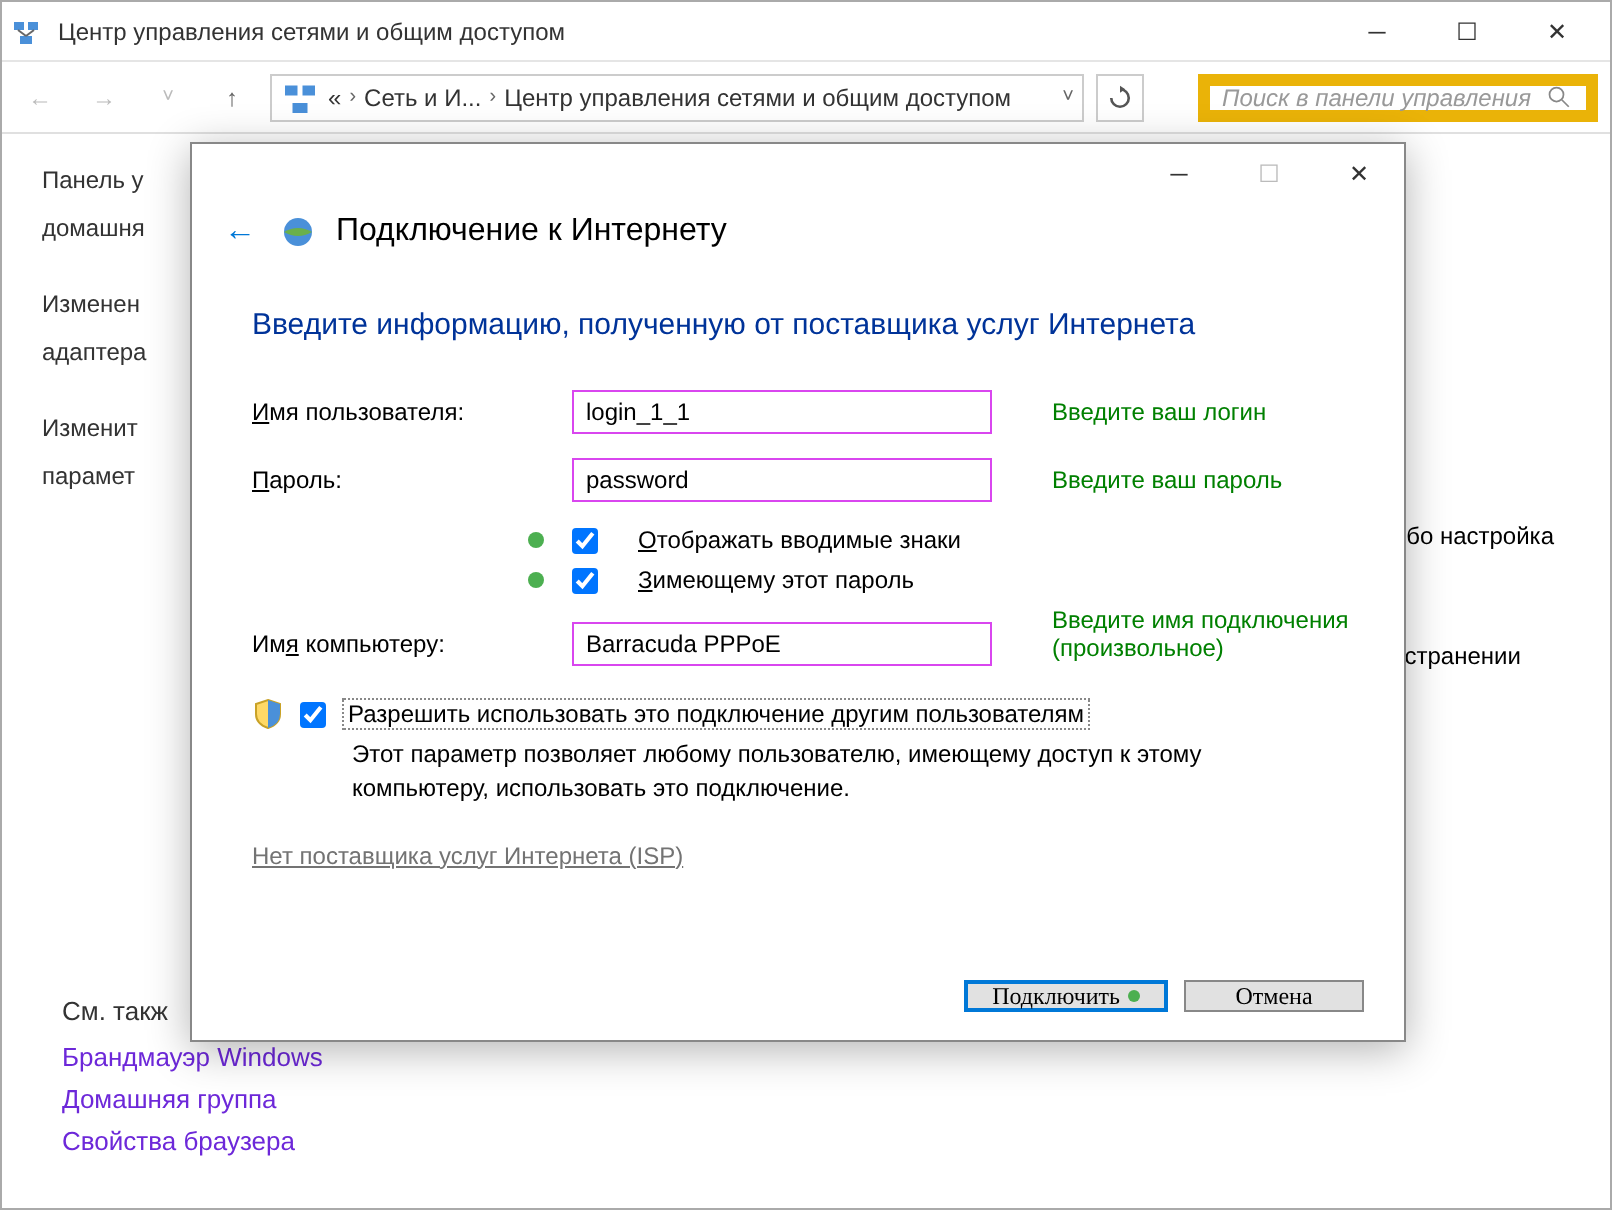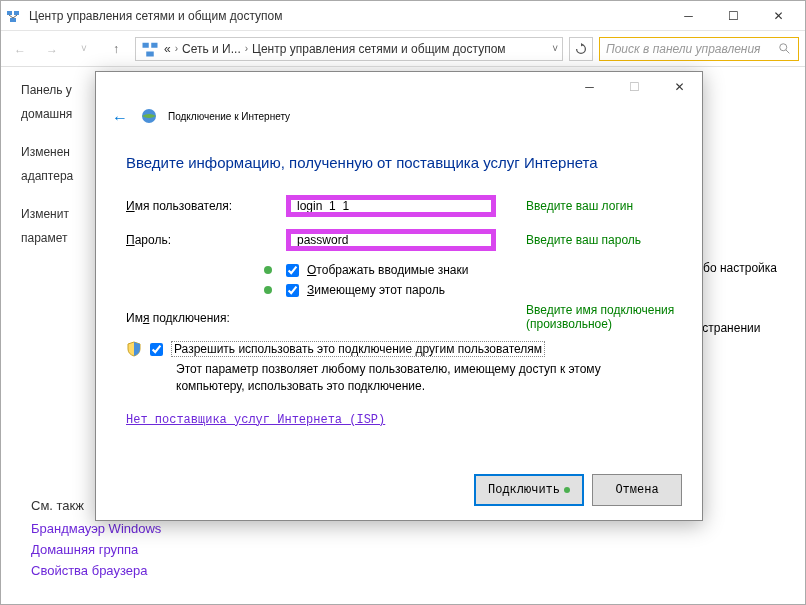--- a/index.html
+++ b/index.html
@@ -14,65 +14,65 @@
     .win-btn { width: 45px; height: 29px; display: flex; align-items: center; justify-content: center; color: #333; cursor: pointer; }
     
     .toolbar { height: 36px; display: flex; align-items: center; padding: 0 6px; gap: 6px; border-bottom: 1px solid #e0e0e0; }
     .nav-arrow { width: 26px; height: 26px; display: flex; align-items: center; justify-content: center; color: #666; border-radius: 2px; }
     .nav-arrow.disabled { color: #bbb; }
     .addr-icon { width: 20px; height: 20px; }
     .breadcrumb { flex: 1; display: flex; align-items: center; border: 1px solid #ccc; height: 24px; padding: 0 4px; gap: 4px; }
     .crumb { font-size: 12px; color: #333; }
     .crumb-sep { color: #666; font-size: 10px; }
     .refresh { width: 24px; height: 24px; display:flex; align-items:center; justify-content:center; border:1px solid #ccc; }
-    .search-box { width: 200px; height: 24px; border: 1px solid #eab308; display: flex; align-items: center; padding: 0 6px; color: #999; font-style: italic; }
+    .search-box { width: 200px; height: 24px; border: 6px solid #eab308; display: flex; align-items: center; padding: 0 6px; color: #999; font-style: italic; margin-left: 21px; }
     .search-box span { flex: 1; }
     
     .body-area { padding: 14px 20px; display: flex; gap: 20px; }
     .left-panel { width: 180px; font-size: 12px; }
     .left-panel .link { color: #0066cc; text-decoration: underline; margin-bottom: 6px; cursor: pointer; line-height: 1.5; }
     .left-panel .link.trunc { color: #333; text-decoration: none; }
     
     .footer-links { position: absolute; bottom: 20px; left: 30px; font-size: 13px; }
     .footer-links .ft { color: #333; margin-bottom: 8px; }
     .footer-links .lk { color: #6d28d9; margin-bottom: 6px; cursor: pointer; }
     
     
     .dialog { position: absolute; left: 94px; top: 70px; width: 608px; height: 450px; background: #fff; border: 1px solid #888; box-shadow: 0 4px 20px rgba(0,0,0,0.3); }
     .dlg-titlebar { height: 30px; display: flex; align-items: center; justify-content: flex-end; }
     .dlg-titlebar .win-btn { width: 45px; height: 28px; }
     
     .dlg-header { display: flex; align-items: center; padding: 4px 14px 10px 14px; gap: 10px; }
     .back-arrow { width: 20px; height: 20px; display:flex; align-items:center; justify-content:center; color: #0078d7; cursor:pointer; font-size: 16px; }
     .globe { width: 18px; height: 18px; }
-    .dlg-title { font-size: 10px; }
+    .dlg-title { font-size: 16px; }
     
     .dlg-content { padding: 18px 30px 0 30px; }
     .headline { color: #003399; font-size: 15px; margin-bottom: 24px; }
     
     .form-row { display: flex; align-items: center; margin-bottom: 12px; position: relative; }
     .form-label { width: 160px; font-size: 12px; }
     .form-label .u { text-decoration: underline; }
-    .form-input { width: 210px; height: 22px; border: 5px solid #d946ef; padding: 2px 6px; font-size: 12px; font-family: inherit; }
+    .form-input { width: 210px; height: 22px; border: 1px solid #d946ef; padding: 2px 6px; font-size: 12px; font-family: inherit; }
     .hint { position: absolute; left: 400px; color: #008000; font-weight: normal; font-size: 12px; width: 170px; }
     
-    .chk-row { display: flex; align-items: center; margin-left: 160px; margin-bottom: 6px; gap: 8px; position: relative; }
+    .chk-row { display: flex; align-items: center; margin-left: 160px; margin-bottom: 6px; gap: 20px; position: relative; }
     .chk-row input { margin: 0; }
     .chk-row label .u { text-decoration: underline; }
     .green-dot { position: absolute; left: -22px; width: 8px; height: 8px; background: #4CAF50; border-radius: 50%; }
     
     .share-row { display: flex; align-items: flex-start; gap: 8px; margin-top: 16px; }
     .shield { flex-shrink: 0; width: 16px; height: 16px; }
     .share-label { border: 1px dotted #888; padding: 0 2px; text-align: right; }
     .share-desc { font-size: 12px; margin-left: 50px; margin-top: 4px; line-height: 1.4; }
     
-    .isp-link { color: #6d28d9; text-decoration: underline; font-size: 12px; margin-left: 0; margin-top: 18px; display: inline-block; cursor: pointer; font-family: Liberation Mono, monospace; }
+    .isp-link { color: #737373; text-decoration: underline; font-size: 12px; margin-left: 0; margin-top: 18px; display: inline-block; cursor: pointer; }
     
     .dlg-buttons { position: absolute; bottom: 14px; right: 20px; display: flex; gap: 8px; }
-    .btn { min-width: 90px; height: 32px; border: 1px solid #888; background: #e1e1e1; font-size: 12px; cursor: pointer; font-family: Liberation Mono, monospace; padding: 0 12px; display:flex; align-items:center; justify-content:center; gap:4px; }
+    .btn { min-width: 90px; height: 16px; border: 1px solid #888; background: #e1e1e1; font-size: 12px; cursor: pointer; font-family: Liberation Serif, serif; padding: 0 12px; display:flex; align-items:center; justify-content:center; gap:4px; }
     .btn.primary { border: 2px solid #0078d7; }
     .btn-dot { width:6px; height:6px; background:#4CAF50; border-radius:50%; display:inline-block; }
   </style>
 </head>
 <body>
 
 <div class="main-window">
   <div class="main-titlebar">
     <svg class="titlebar-icon" viewBox="0 0 16 16">
         <rect x="2" y="3" width="5" height="4" fill="#4a90d9"></rect>
@@ -186,21 +186,22 @@
         <input type="checkbox" checked="" style="">
         <label><span class="u">О</span><span>тображать вводимые знаки</span></label>
       </div>
       <div class="chk-row" style="margin-bottom:14px;">
         <span class="green-dot"></span>
         <input type="checkbox" checked="" style="">
         <label><span class="u">З</span><span>имеющему этот пароль</span></label>
       </div>
       
       <div class="form-row">
-        <div class="form-label"><span>Им</span><span class="u">я</span><span> подключения:</span></div>
+        <div class="form-label"><span>Им</span><span class="u">я</span><span> компьютеру:</span></div>
+        <input class="form-input" type="text" value="Barracuda PPPoE" style="">
         <div class="hint" style="top:-8px;">Введите имя подключения (произвольное)</div>
       </div>
       
       <div class="share-row">
         <svg class="shield" viewBox="0 0 16 16">
             <path d="M8 1 L14 3 L14 8 Q14 13 8 15 Q2 13 2 8 L2 3 Z" fill="#ffd966" stroke="#c9a227"></path>
             <path d="M8 1 L14 3 L14 8 Q14 13 8 15 L8 1 Z" fill="#4a90d9"></path>
           </svg>
         <input type="checkbox" checked="" style="margin-top: 2px;">
         <label class="share-label"><span class="u">Р</span><span>азрешить использовать это подключение другим пользователям</span></label>

